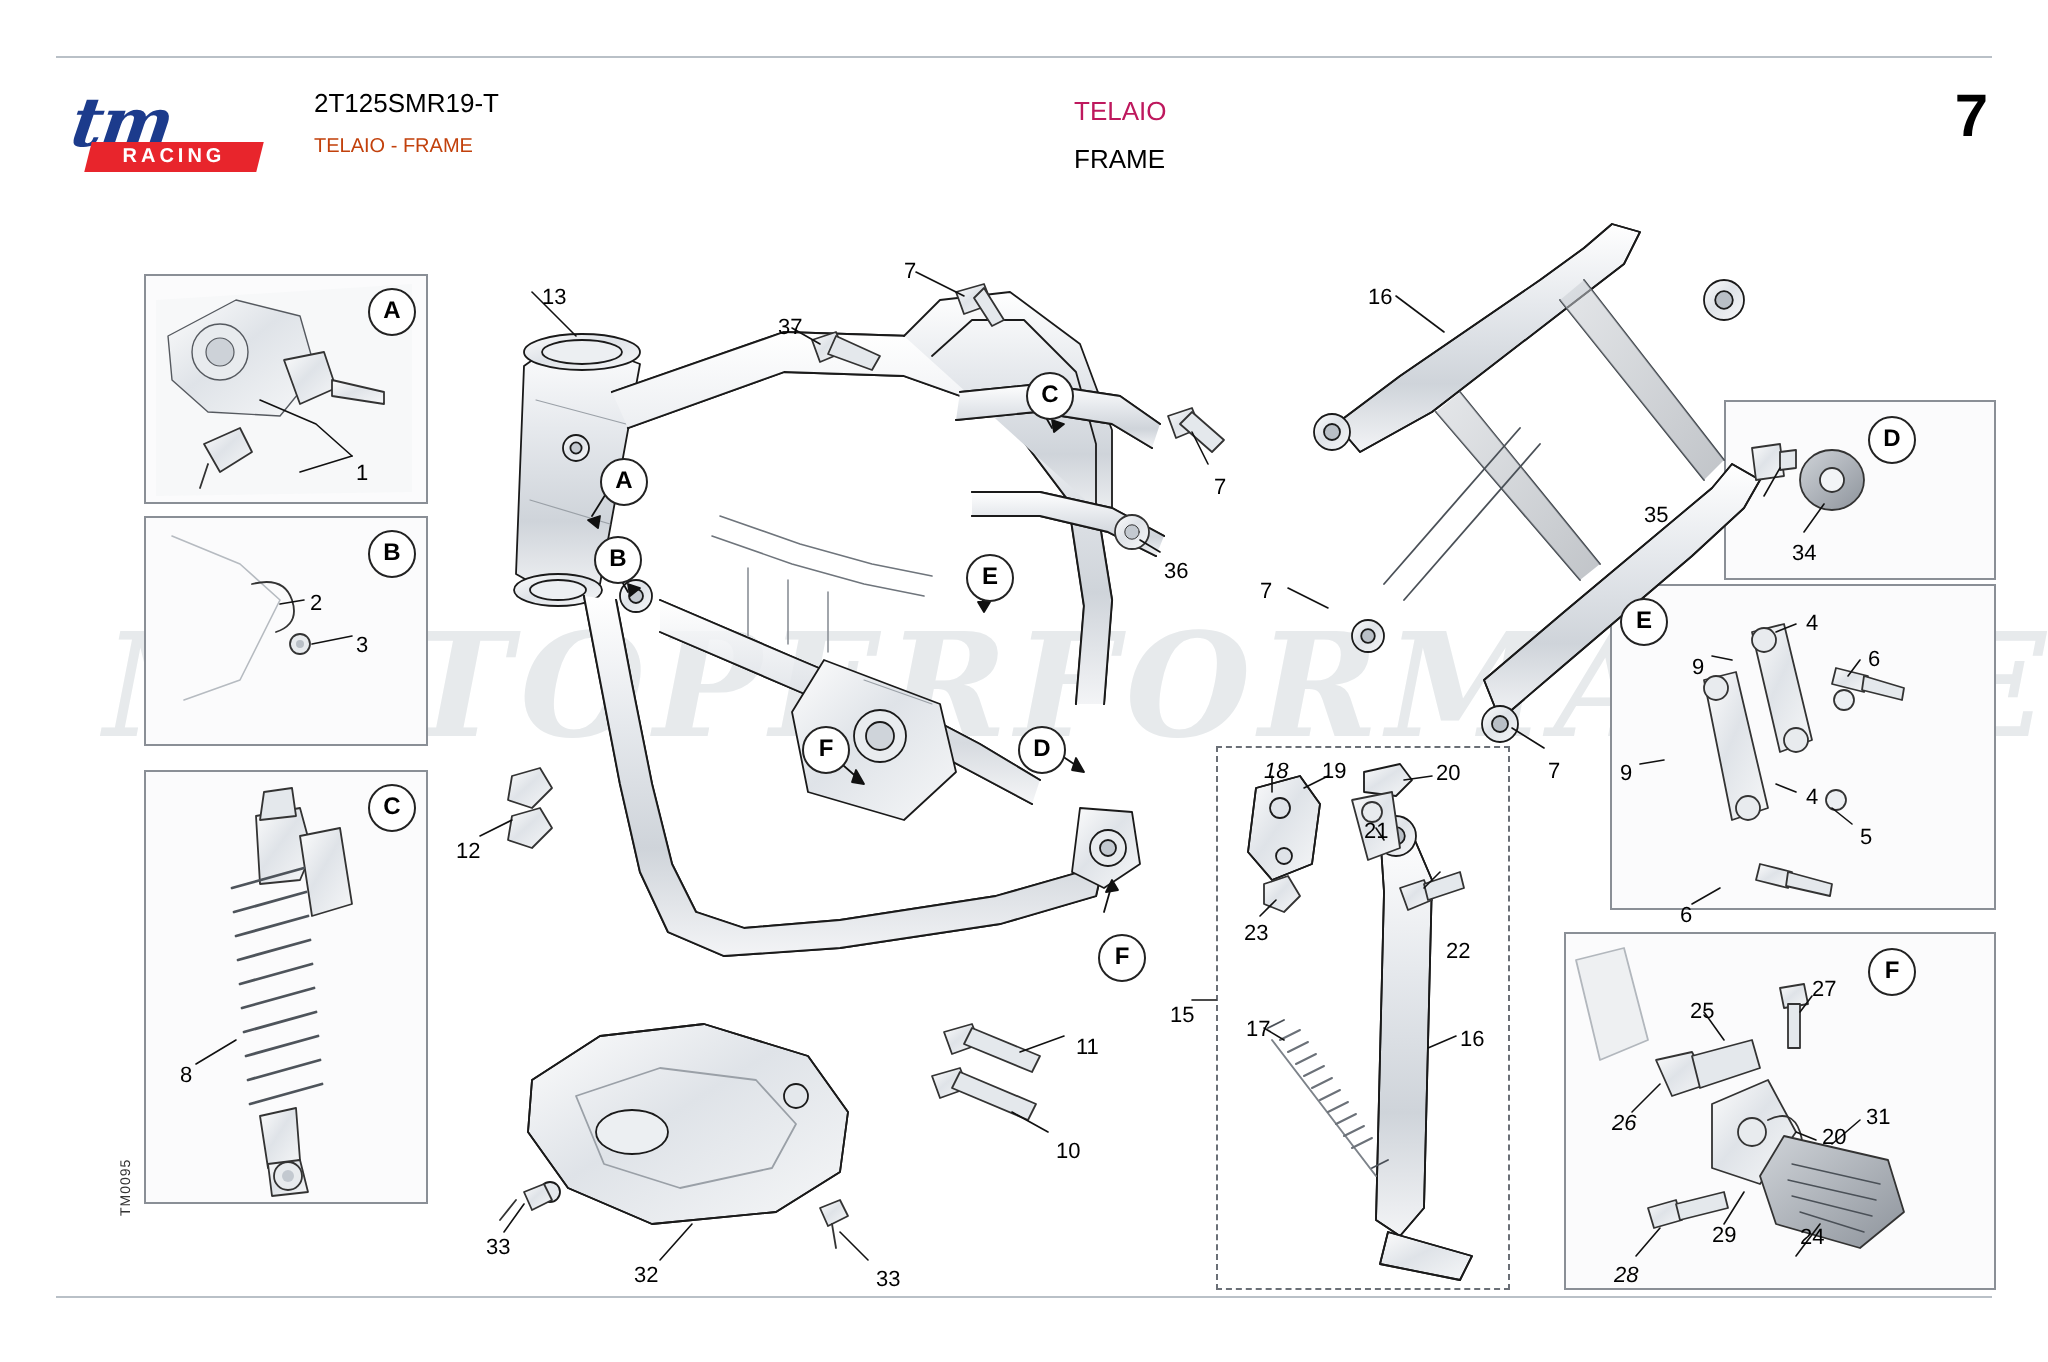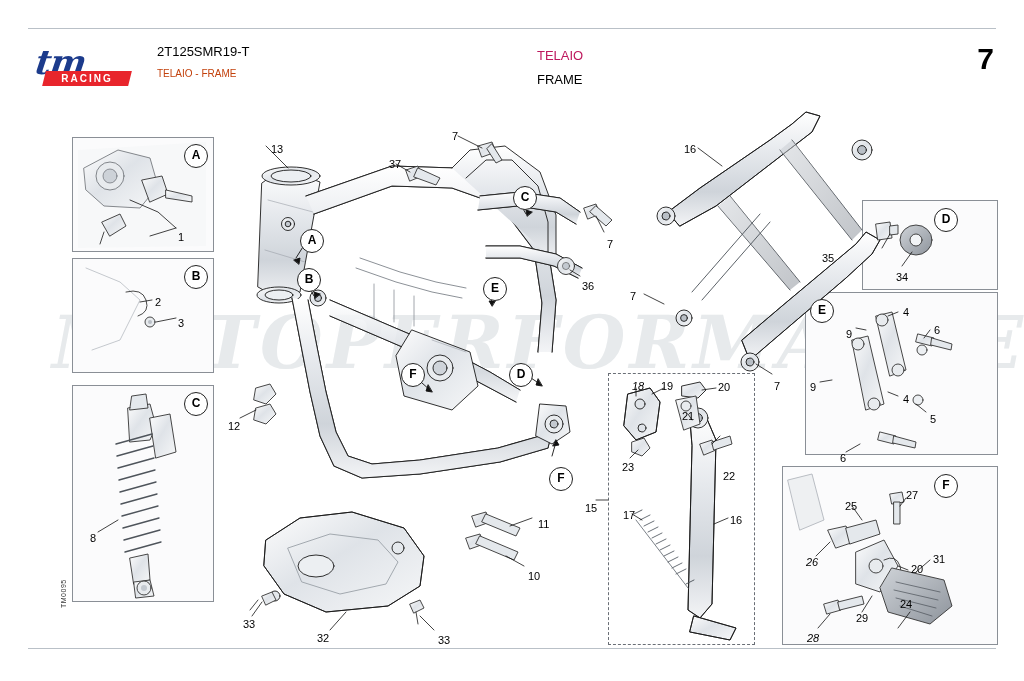--- a/index.html
+++ b/index.html
@@ -613,21 +613,21 @@
       <div class="num" style="left: 684px; top: 143px;">16</div>
       <div class="num" style="left: 585px; top: 502px; text-align: right;">15</div>
       <div class="num" style="left: 730px; top: 514px;">16</div>
       <div class="num" style="left: 623px; top: 509px;">17</div>
       <div class="num" style="left: 632px; top: 380px; font-style: italic;">18</div>
       <div class="num" style="left: 661px; top: 380px;">19</div>
       <div class="num" style="left: 718px; top: 381px;">20</div>
       <div class="num" style="left: 682px; top: 410px;">21</div>
       <div class="num" style="left: 723px; top: 450px; margin-top: 20px;">22</div>
       <div class="num" style="left: 622px; top: 461px;">23</div>
-      <div class="num" style="left: 900px; top: 598px;">24</div>
+      <div class="num" style="left: 900px; top: 613px;">24</div>
       <div class="num" style="left: 845px; top: 500px;">25</div>
       <div class="num" style="left: 806px; top: 556px; font-style: italic;">26</div>
       <div class="num" style="left: 906px; top: 489px;">27</div>
       <div class="num" style="left: 807px; top: 632px; font-style: italic;">28</div>
       <div class="num" style="left: 856px; top: 612px;">29</div>
       <div class="num" style="left: 911px; top: 563px;">20</div>
       <div class="num" style="left: 933px; top: 553px;">31</div>
       <div class="num" style="left: 317px; top: 632px;">32</div>
       <div class="num" style="left: 243px; top: 618px;">33</div>
       <div class="num" style="left: 438px; top: 634px;">33</div>

